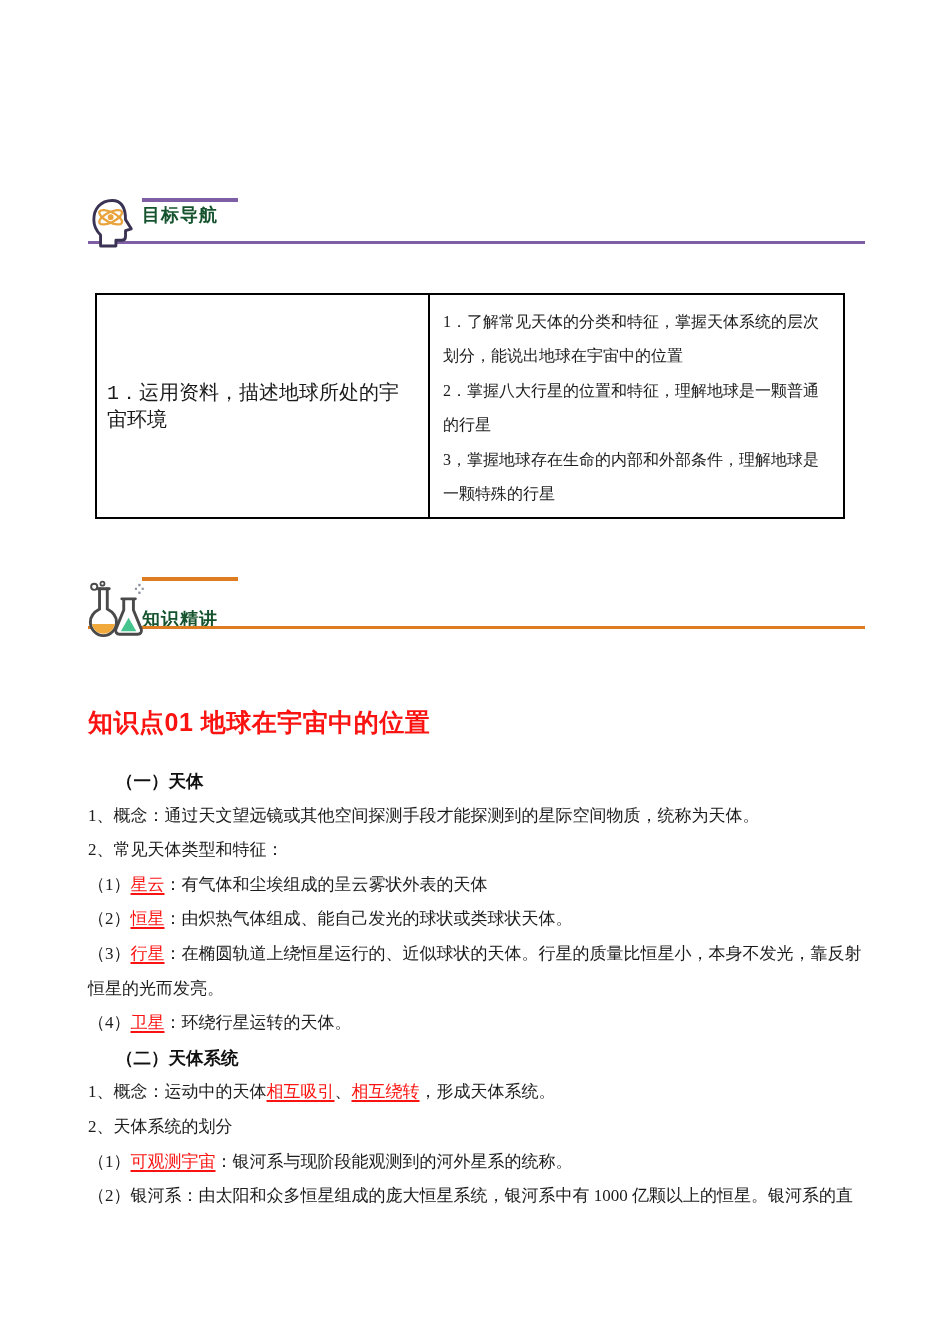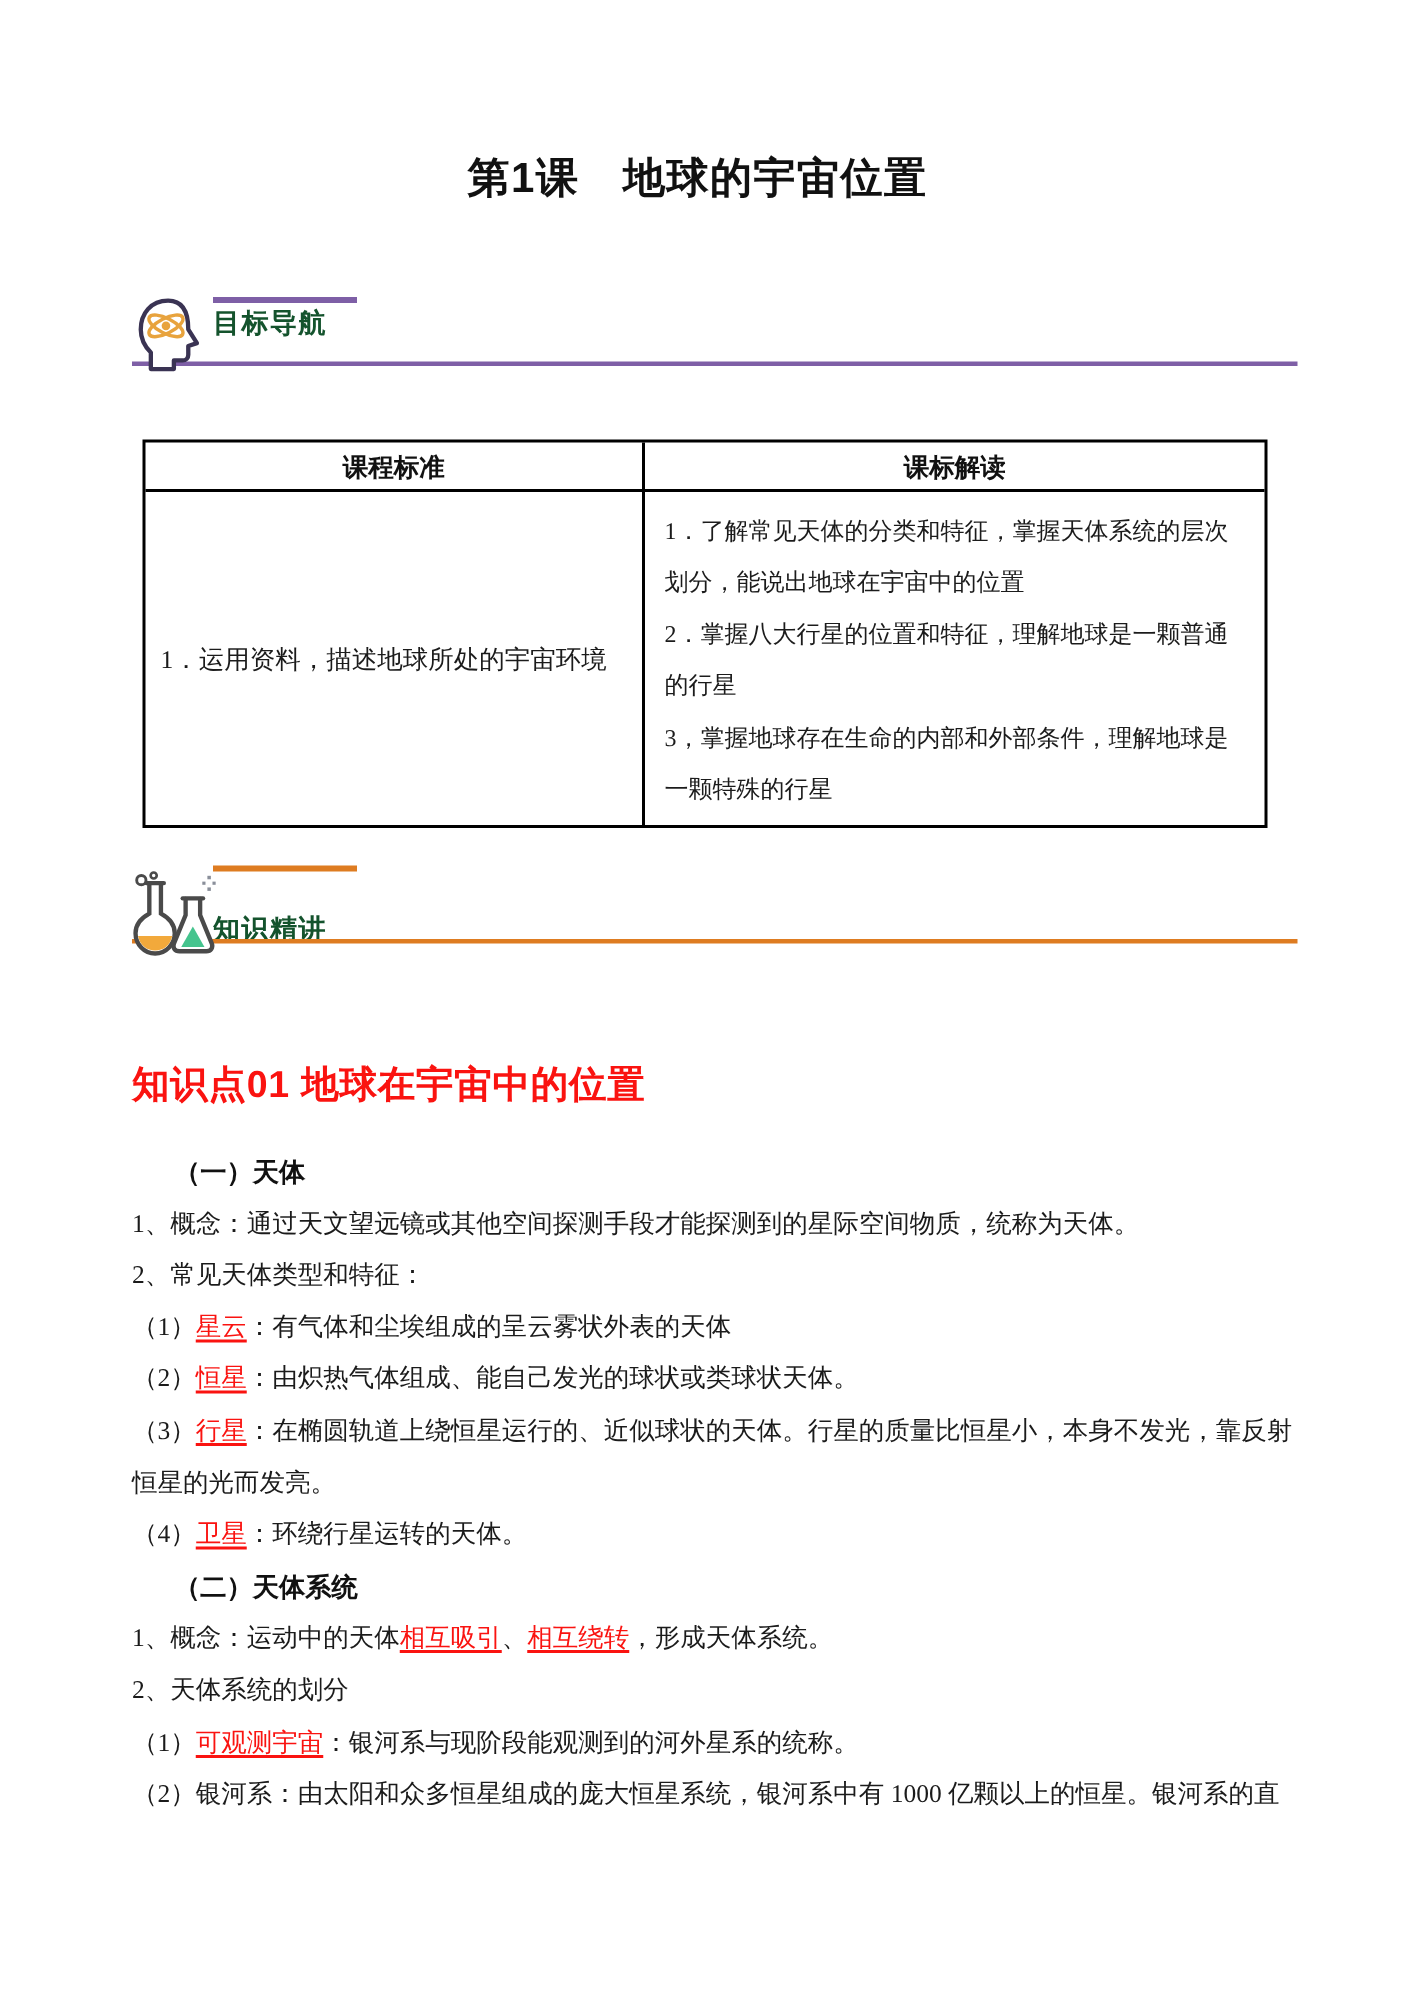--- a/index.html
+++ b/index.html
@@ -39,21 +39,21 @@
     position:absolute; top:293px; left:95px; width:750px;
     border:2px solid #000; background:#fff;
   }
   .t-head { display:flex; border-bottom:2px solid #000; height:33px; }
   .t-head .th {
     font-size:17px; font-weight:700; text-align:center; line-height:33px; color:#111;
   }
   .t-body { display:flex; min-height:213px; }
   .col-l { width:333px; border-right:2px solid #000; }
   .col-r { width:413px; }
-  .td-left { display:flex; align-items:center; padding:0 10px; font-size:17px; color:#1b1b1b; }
+  .td-left { display:flex; align-items:center; padding:0 10px; font-size:20px; color:#1b1b1b;font-family:Liberation Mono, monospace; }
   .td-right { padding:10px 12px 6px 13px; }
   .rc-line { line-height:34.4px; white-space:nowrap; font-size:16px; color:#1b1b1b; }
 
   
   .kp-heading {
     position:absolute; left:88px; top:706px;
     font-family:"Liberation Sans","DejaVu Sans",sans-serif;
     font-size:25px; font-weight:700; color:#FA1310; letter-spacing:0.5px;
   }
 
@@ -61,39 +61,34 @@
   .content { position:absolute; left:88px; top:764px; width:800px; }
   .c-line { line-height:34.6px; white-space:nowrap; font-size:17px; color:#1b1b1b; }
   .c-line.subheading { font-weight:700; font-size:17.5px; color:#111;margin-left:28px; }
   .term { color:#FA1310; text-decoration:underline; text-decoration-thickness:1.5px; text-underline-offset:3px; }
 </style>
 </head>
 <body>
 
 <div class="page">
 
-  <h1 class="doc-title">第1课　地球的宇宙位置</h1>
 
   <span class="sec-icon icon-goals">
     <svg width="48" height="50" viewBox="0 0 50 52">
       <path d="M23 2.5 C11 2.5 4 11.5 4 22.5 C4 29.5 7 34.5 11 38.5 L11 50 L27 50 L27 44 L33 44 C35.6 44 37 42.4 37 40 L37 34 L43 32 L37 22.5 C37 10.5 33 2.5 23 2.5 Z" fill="#ffffff" stroke="#3A3353" stroke-width="3" stroke-linejoin="round"></path>
       <ellipse cx="21.5" cy="20" rx="13" ry="5.2" fill="none" stroke="#E8A33D" stroke-width="2.4" transform="rotate(-27 21.5 20)"></ellipse>
       <ellipse cx="21.5" cy="20" rx="13" ry="5.2" fill="none" stroke="#E8A33D" stroke-width="2.4" transform="rotate(27 21.5 20)"></ellipse>
       <circle cx="21.5" cy="20" r="3" fill="#E8A33D"></circle>
     </svg>
   </span>
   <span class="accent-bar purple"></span>
   <div class="sec-heading goals">目标导航</div>
   <div class="rule purple"></div>
 
   <div class="std-table">
-    <div class="t-head">
-      <div class="th col-l">课程标准</div>
-      <div class="th col-r">课标解读</div>
-    </div>
     <div class="t-body">
       <div class="td-left col-l">
         <span>1．运用资料，描述地球所处的宇宙环境</span>
       </div>
       <div class="td-right col-r">
           <div class="rc-line">1．了解常见天体的分类和特征，掌握天体系统的层次</div>
           <div class="rc-line">划分，能说出地球在宇宙中的位置</div>
           <div class="rc-line">2．掌握八大行星的位置和特征，理解地球是一颗普通</div>
           <div class="rc-line">的行星</div>
           <div class="rc-line">3，掌握地球存在生命的内部和外部条件，理解地球是</div>

